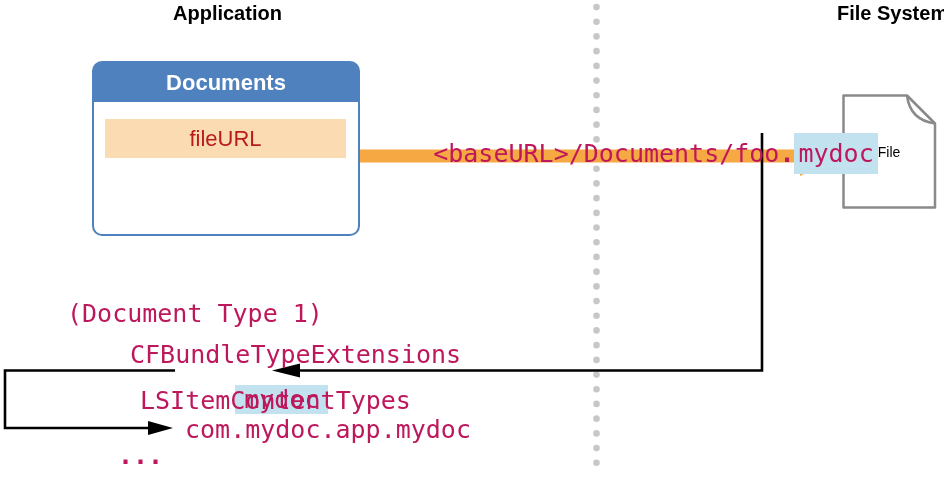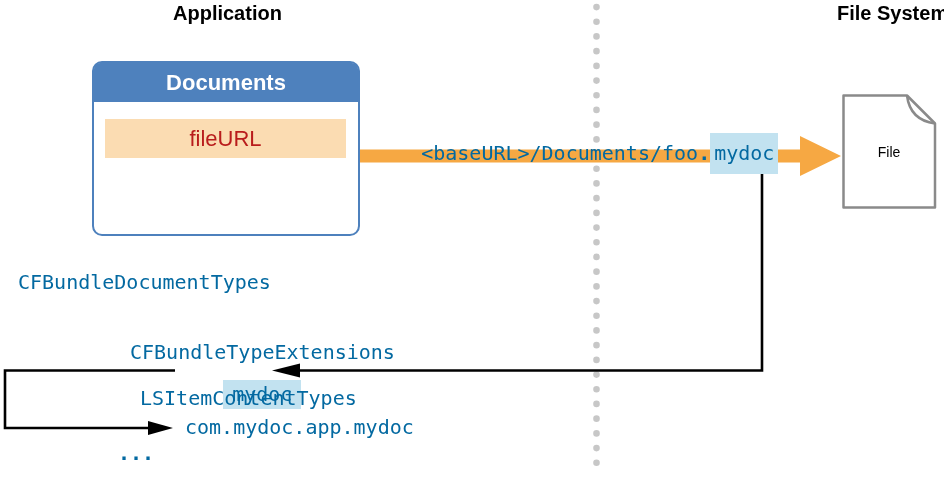--- a/index.html
+++ b/index.html
@@ -55,22 +55,22 @@
     background: #fbdcb2;
     font-size: 22px;
     color: #b91c1c;
     text-align: center;
     line-height: 39px;
   }
 
   
   .mono {
     font-family: "DejaVu Sans Mono", monospace;
-    font-size: 20px;
-    color: #0369a1;
+    font-size: 25px;
+    color: #be185d;
     white-space: pre;
   }
 
   .url-line {
     position: absolute;
     z-index: 2;
     left: 373px; top: 92px;
     height: 41px;
     line-height: 41px;
   }
@@ -143,21 +143,21 @@
     <div class="doc-header">Documents</div>
     <div class="fileurl-field">fileURL</div>
   </div>
 
   <div class="url-line mono">
     <span>&lt;baseURL&gt;/Documents/foo</span><span class="dot">.</span><span class="hl">mydoc</span>
   </div>
 
   <div class="file-label">File</div>
 
-  <div class="plist-line mono pl1">CFBundleDocumentTypes</div>
+  <div class="plist-line mono pl2">(Document Type 1)</div>
   <div class="plist-line mono pl3">CFBundleTypeExtensions</div>
   <div class="plist-line mono pl4">
     <span class="hl">mydoc</span>
   </div>
   <div class="plist-line mono pl5">LSItemContentTypes</div>
   <div class="plist-line mono pl6">com.mydoc.app.mydoc</div>
   <div class="plist-line mono pl7">...</div>
 
 </div>
 

